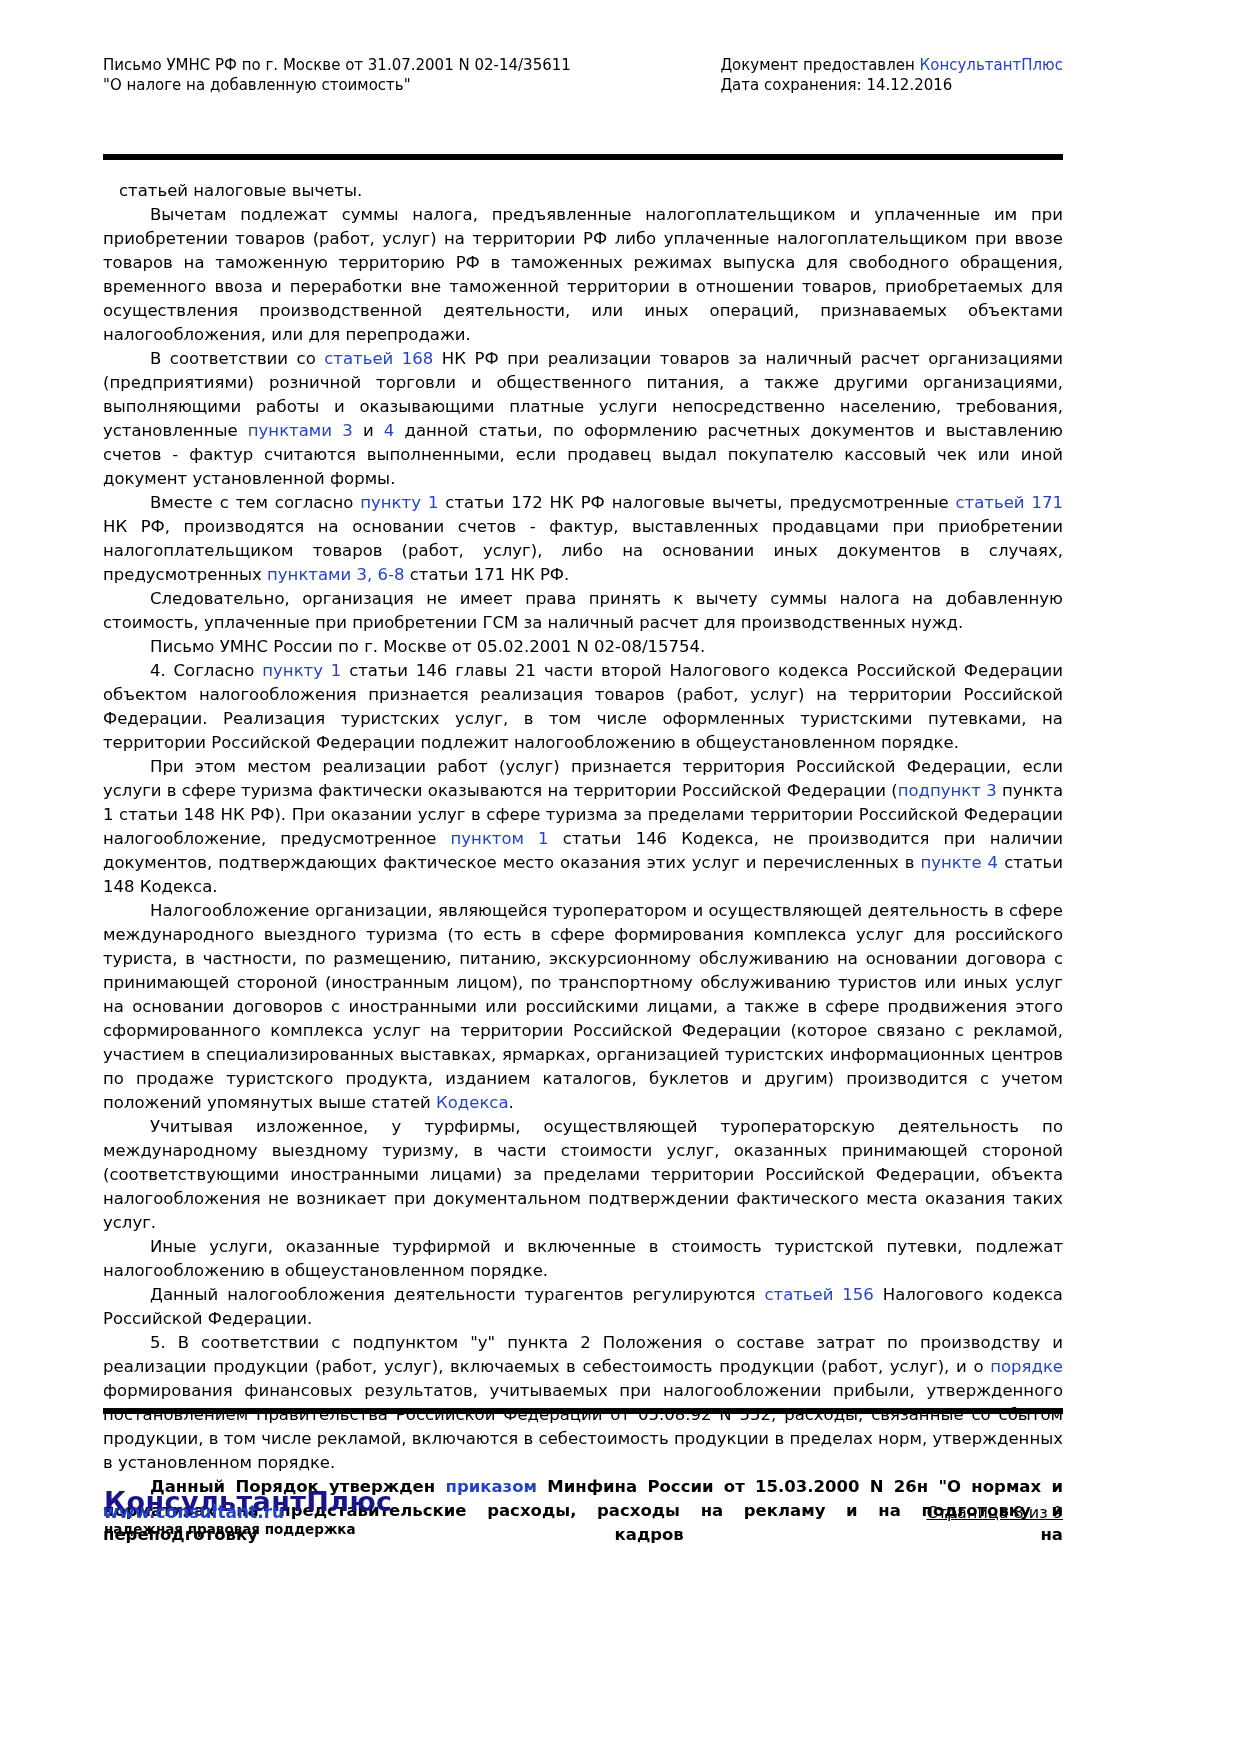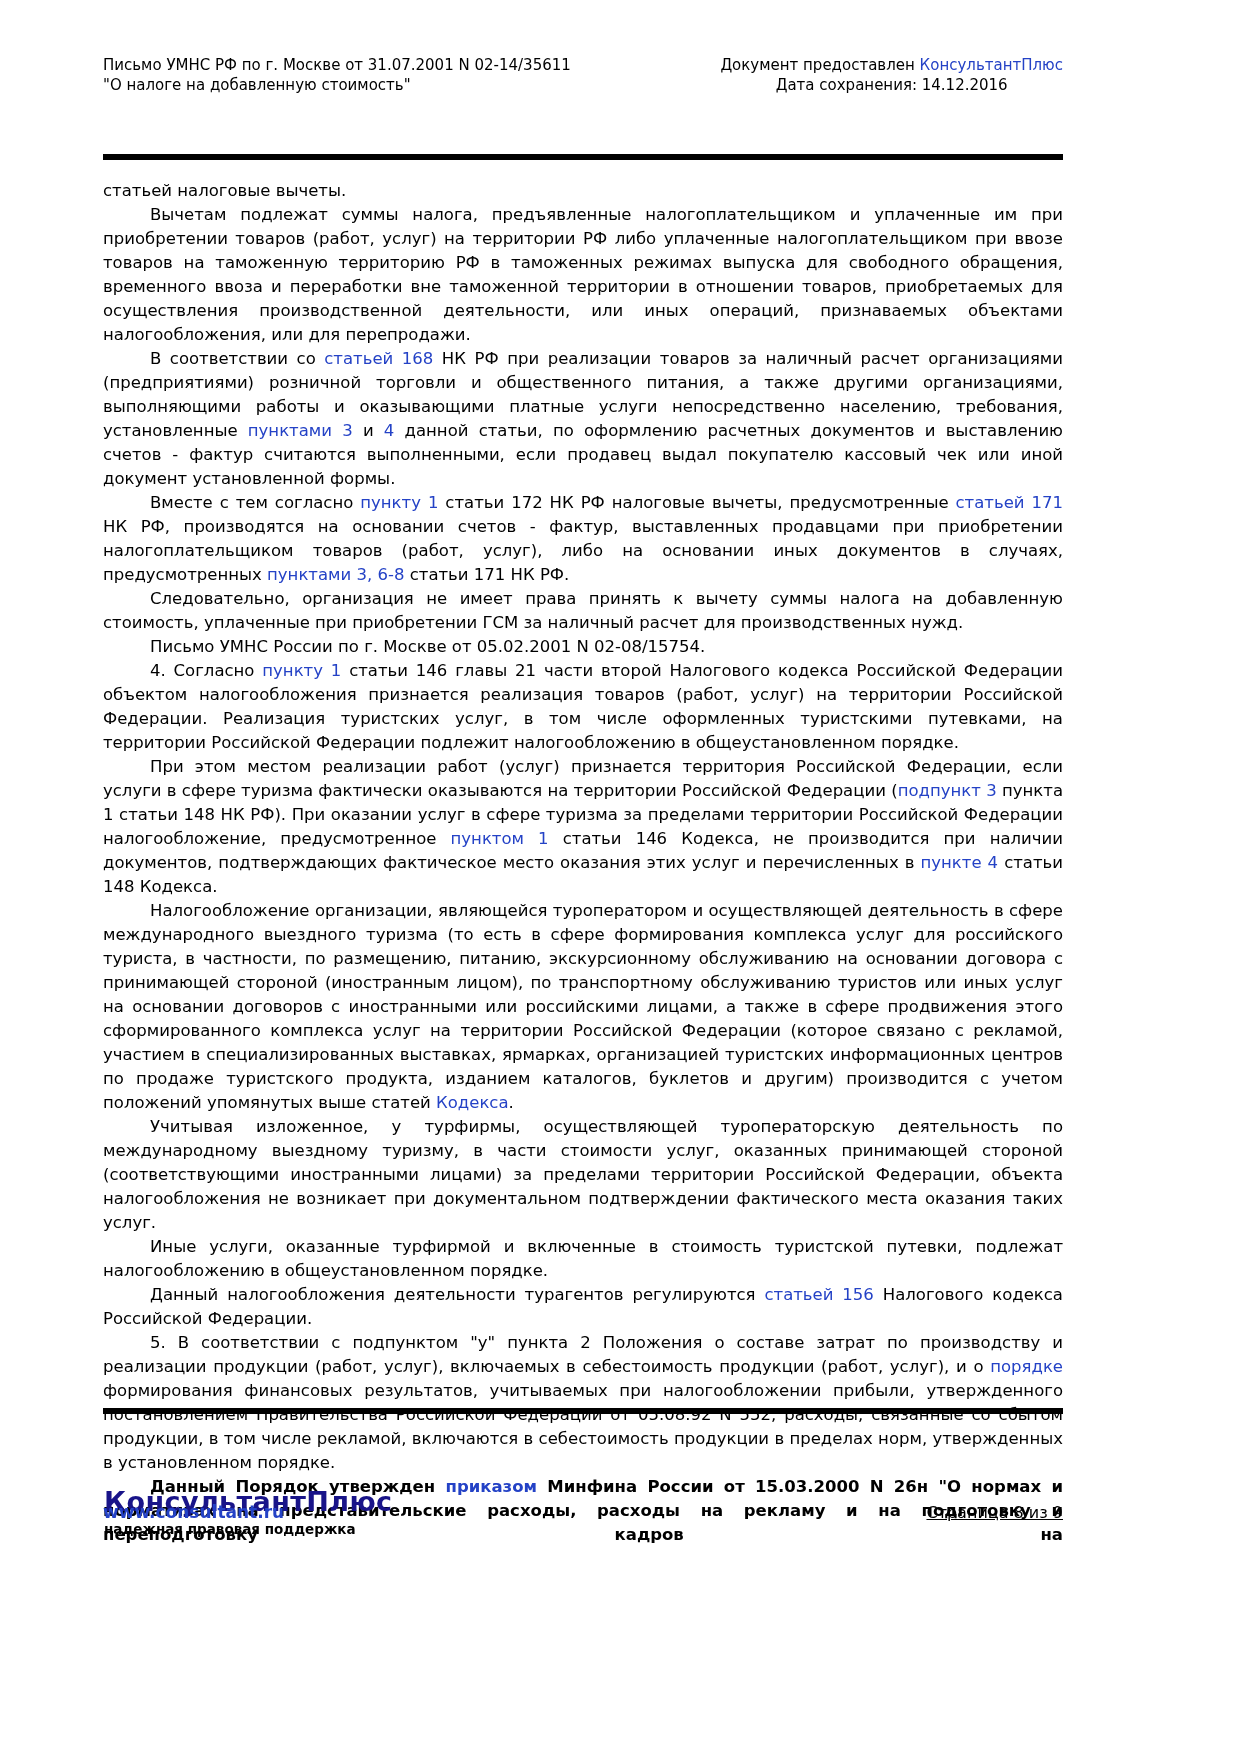--- a/index.html
+++ b/index.html
@@ -9,32 +9,32 @@
     overflow:hidden;
   }
   .doc-link { color:var(--link-color,#2442c6); cursor:pointer; text-decoration:none; }
 
   .header {
     position:absolute; top:55px; left:103px; width:960px;
     display:flex; justify-content:space-between; align-items:flex-start;
     font-size:15px; line-height:20px;
   }
   .header-left { text-align:left; }
-  .header-right { text-align:center; }
+  .header-right { text-align:left; }
 
   .rule { position:absolute; left:103px; width:960px; height:6px; background:#000000; }
   .rule-top { top:154px; }
   .rule-bottom { top:1408px; }
 
   .body-text {
     position:absolute; top:179px; left:103px; width:960px;
     font-size:16.5px; line-height:24px; text-align:justify;
   }
   .body-text p { margin:0; text-indent:47px; }
-  .body-text p.no-indent { text-indent:0; }
+  .body-text p.no-indent { text-indent:0;margin-left:16px; }
   .body-text p.justify-last { text-align-last:justify;font-weight:bold; }
 
   .footer-left { position:absolute; left:104px; top:1486px; }
   .logo { font-size:27px; font-weight:bold; color:var(--logo-color,#191489); letter-spacing:0.4px; }
   .slogan { font-size:13.5px; font-weight:bold; color:#000; margin-top:4px; }
   .footer-center {
     position:absolute; left:103px; width:960px; top:1502px;
     text-align:left; font-size:17px; font-weight:bold;
   }
   .footer-right {

